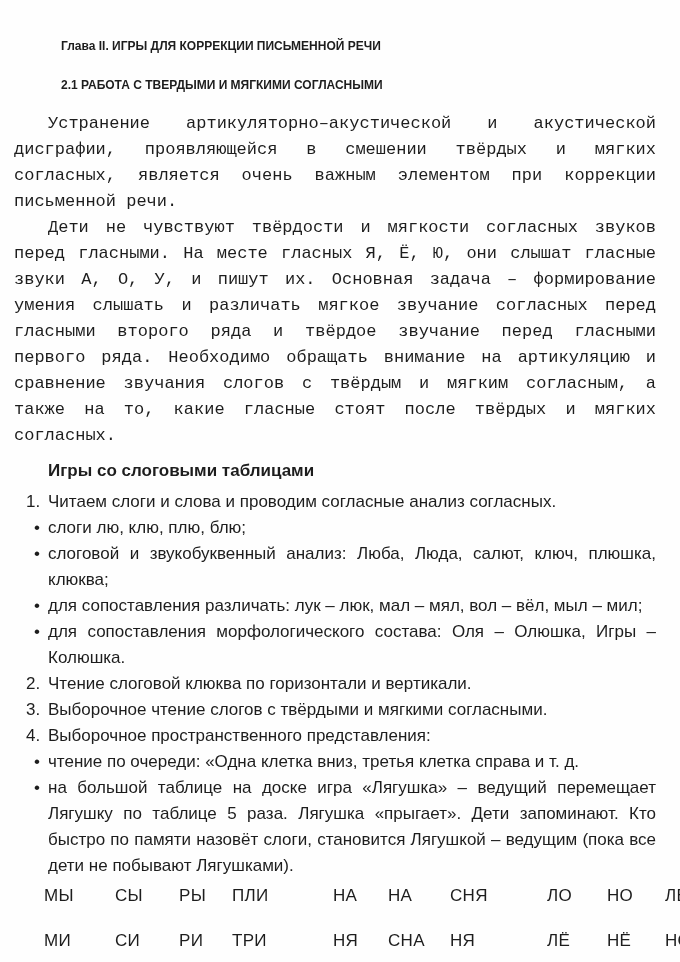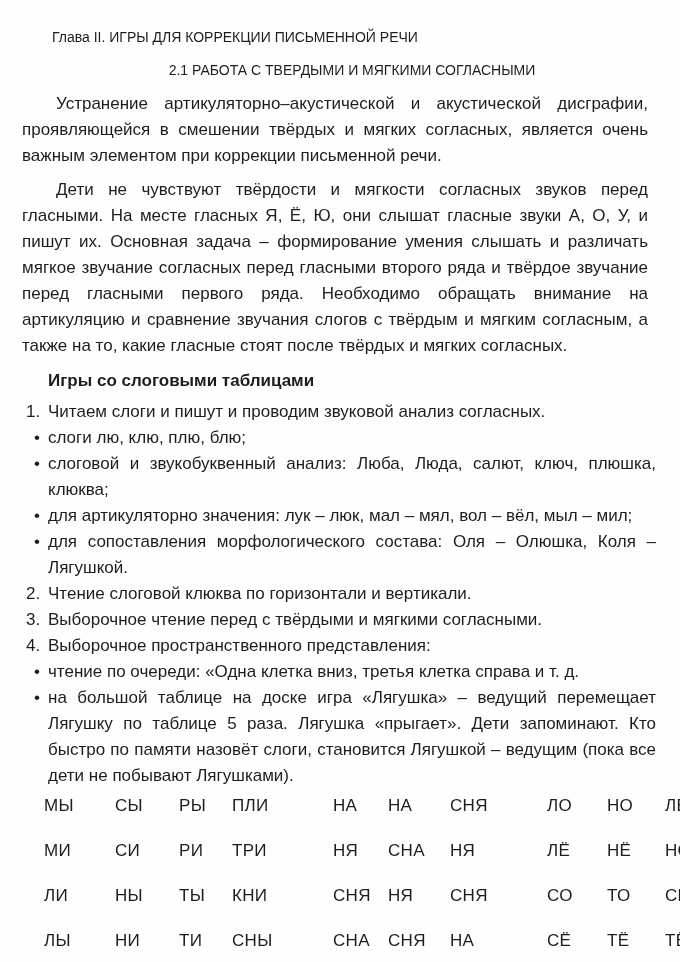--- a/index.html
+++ b/index.html
@@ -10,31 +10,32 @@
     background:#fefefe;
     color:#1d1d1d;
     font-family:"Liberation Sans", sans-serif;
     font-size:17px;
     line-height:26px;
     box-sizing:border-box;
     padding:20px 24px 0 14px;
     overflow:hidden;
   }
   .h{
-    font-weight:400;
-    margin:4px;
+    font-weight:700;
+    margin:13px;
     padding-left:34px;
-    font-size:14px;
+    font-size:12px;
     line-height:26px;
   }
-  .h2m{margin-top:7px;text-align:center;}
+  .h2m{margin-top:7px;}
   .p{
-    margin:8px;
+    margin:0;
     text-align:justify;
     text-indent:34px;
+    font-family:Liberation Mono, monospace;
   }
   .p1m{margin-top:8px;}
   .sub{
     font-weight:700;
     padding-left:34px;
     margin-top:9px;
     margin-bottom:5px;
   }
   .li{display:flex;}
   .li .txt{flex:1 1 auto; text-align:justify;}
@@ -63,45 +64,45 @@
   <div class="h">Глава II. ИГРЫ ДЛЯ КОРРЕКЦИИ ПИСЬМЕННОЙ РЕЧИ</div>
   <div class="h h2m">2.1 РАБОТА С ТВЕРДЫМИ И МЯГКИМИ СОГЛАСНЫМИ</div>
 
   <p class="p p1m">Устранение артикуляторно–акустической и акустической дисграфии, проявляющейся в смешении твёрдых и мягких согласных, является очень важным элементом при коррекции письменной речи.</p>
   <p class="p">Дети не чувствуют твёрдости и мягкости согласных звуков перед гласными. На месте гласных Я, Ё, Ю, они слышат гласные звуки А, О, У, и пишут их. Основная задача – формирование умения слышать и различать мягкое звучание согласных перед гласными второго ряда и твёрдое звучание перед гласными первого ряда. Необходимо обращать внимание на артикуляцию и сравнение звучания слогов с твёрдым и мягким согласным, а также на то, какие гласные стоят после твёрдых и мягких согласных.</p>
 
   <div class="sub">Игры со слоговыми таблицами</div>
 
   <div class="li num">
     <span class="marker">1.</span>
-    <div class="txt">Читаем слоги и пишут и проводим звуковой анализ согласных.</div>
+    <div class="txt">Читаем слоги и слова и проводим согласные анализ согласных.</div>
   </div>
   <div class="li bul">
     <span class="marker">•</span>
     <div class="txt">слоги лю, клю, плю, блю;</div>
   </div>
   <div class="li bul">
     <span class="marker">•</span>
     <div class="txt">слоговой и звукобуквенный анализ: Люба, Люда, салют, ключ, плюшка, клюква;</div>
   </div>
   <div class="li bul">
     <span class="marker">•</span>
-    <div class="txt">для артикуляторно значения: лук – люк, мал – мял, вол – вёл, мыл – мил;</div>
+    <div class="txt">для сопоставления различать: лук – люк, мал – мял, вол – вёл, мыл – мил;</div>
   </div>
   <div class="li bul">
     <span class="marker">•</span>
-    <div class="txt">для сопоставления морфологического состава: Оля – Олюшка, Коля – Лягушкой.</div>
+    <div class="txt">для сопоставления морфологического состава: Оля – Олюшка, Игры – Колюшка.</div>
   </div>
   <div class="li num">
     <span class="marker">2.</span>
     <div class="txt">Чтение слоговой клюква по горизонтали и вертикали.</div>
   </div>
   <div class="li num">
     <span class="marker">3.</span>
-    <div class="txt">Выборочное чтение перед с твёрдыми и мягкими согласными.</div>
+    <div class="txt">Выборочное чтение слогов с твёрдыми и мягкими согласными.</div>
   </div>
   <div class="li num">
     <span class="marker">4.</span>
     <div class="txt">Выборочное пространственного представления:</div>
   </div>
   <div class="li bul">
     <span class="marker">•</span>
     <div class="txt">чтение по очереди: «Одна клетка вниз, третья клетка справа и т. д.</div>
   </div>
   <div class="li bul">

